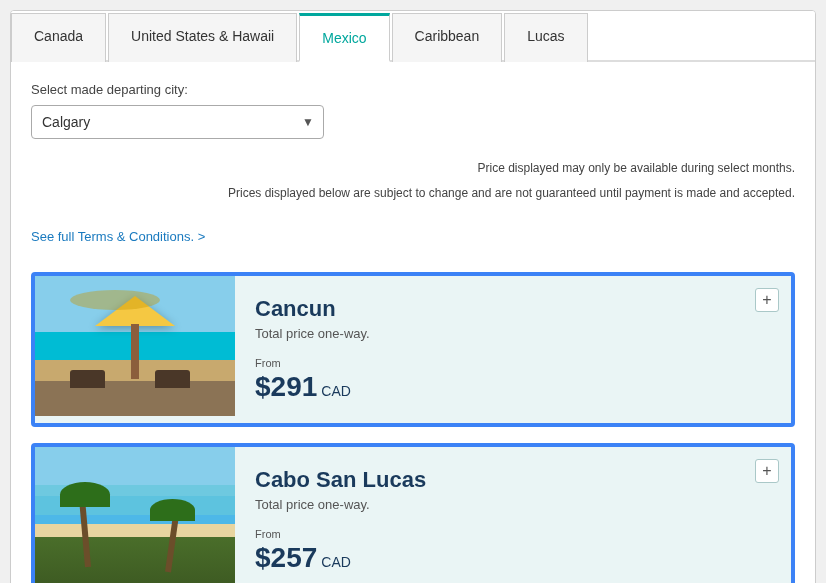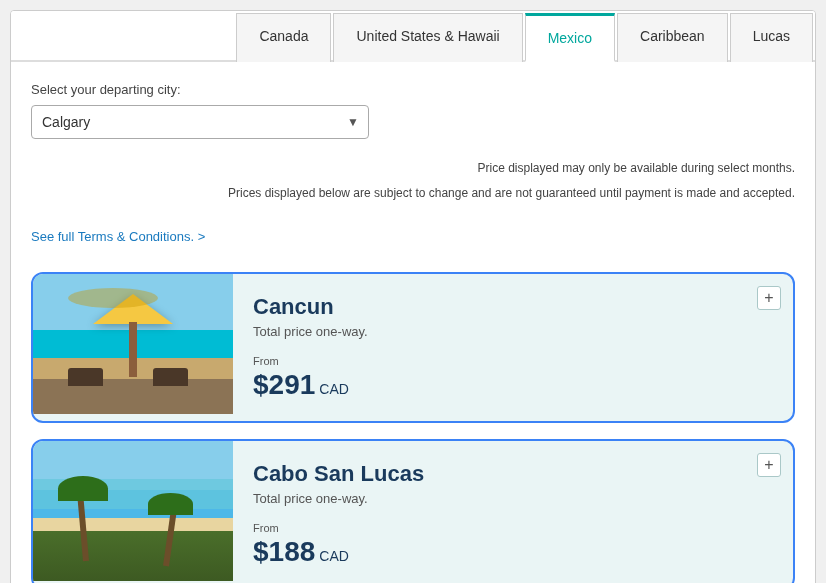--- a/index.html
+++ b/index.html
@@ -16,21 +16,20 @@
       background: #fff;
       border: 1px solid #ccc;
       border-radius: 4px;
       overflow: hidden;
     }
     
     .tabs {
       display: flex;
       border-bottom: 2px solid #ddd;
       background: #fff;
-      justify-content: flex-end;
     }
     .tab {
       padding: 14px 22px;
       font-size: 14px;
       color: #333;
       cursor: pointer;
       border: 1px solid #ccc;
       border-bottom: none;
       background: #f5f5f5;
       margin-right: 2px;
@@ -50,21 +49,21 @@
     .content {
       padding: 20px 20px 20px 20px;
     }
     .departing-label {
       font-size: 13px;
       color: #444;
       margin-bottom: 8px;
     }
     .dropdown-wrapper {
       position: relative;
-      width: 338px;
+      width: 293px;
       margin-bottom: 20px;
     }
     .dropdown-wrapper select {
       width: 100%;
       padding: 8px 32px 8px 10px;
       border: 1px solid #aaa;
       border-radius: 4px;
       font-size: 14px;
       color: #333;
       appearance: none;
@@ -91,22 +90,22 @@
     .terms-link {
       font-size: 13px;
       color: #1a7abf;
       text-decoration: none;
       display: inline-block;
       margin-bottom: 28px;
     }
     
     .destination-card {
       display: flex;
-      border: 2px solid #3b82f6;
-      border-radius: 12px;
+      border: 4px solid #3b82f6;
+      border-radius: 4px;
       margin-bottom: 16px;
       background: #eaf5f5;
       overflow: hidden;
       position: relative;
     }
     .card-image {
       width: 200px;
       min-height: 140px;
       flex-shrink: 0;
       overflow: hidden;
@@ -296,21 +295,21 @@
     <div class="tab">
       <span>Caribbean</span>
     </div>
     <div class="tab">
       <span>Lucas</span>
     </div>
   </div>
 
   <div class="content">
     
-    <p class="departing-label">Select your departing city:</p>
+    <p class="departing-label">Select made departing city:</p>
     <div class="dropdown-wrapper">
       <select>
         <option>Calgary</option>
         <option>Vancouver</option>
         <option>Toronto</option>
         <option>Montreal</option>
         <option>Ottawa</option>
       </select>
       <span class="dropdown-arrow">▼</span>
     </div>
@@ -350,20 +349,20 @@
           <div class="palm-trunk2"></div>
           <div class="palm-leaves"></div>
           <div class="palm-leaves2"></div>
         </div>
       </div>
       <div class="card-info">
         <div class="card-title">Cabo San Lucas</div>
         <div class="card-subtitle">Total price one-way.</div>
         <div class="card-from">From</div>
         <div class="card-price">
-          <span>$188</span><span class="card-currency">CAD</span>
+          <span>$257</span><span class="card-currency">CAD</span>
         </div>
       </div>
       <div class="card-expand">+</div>
     </div>
 
   </div>
 </div>
 
 </body></html>

